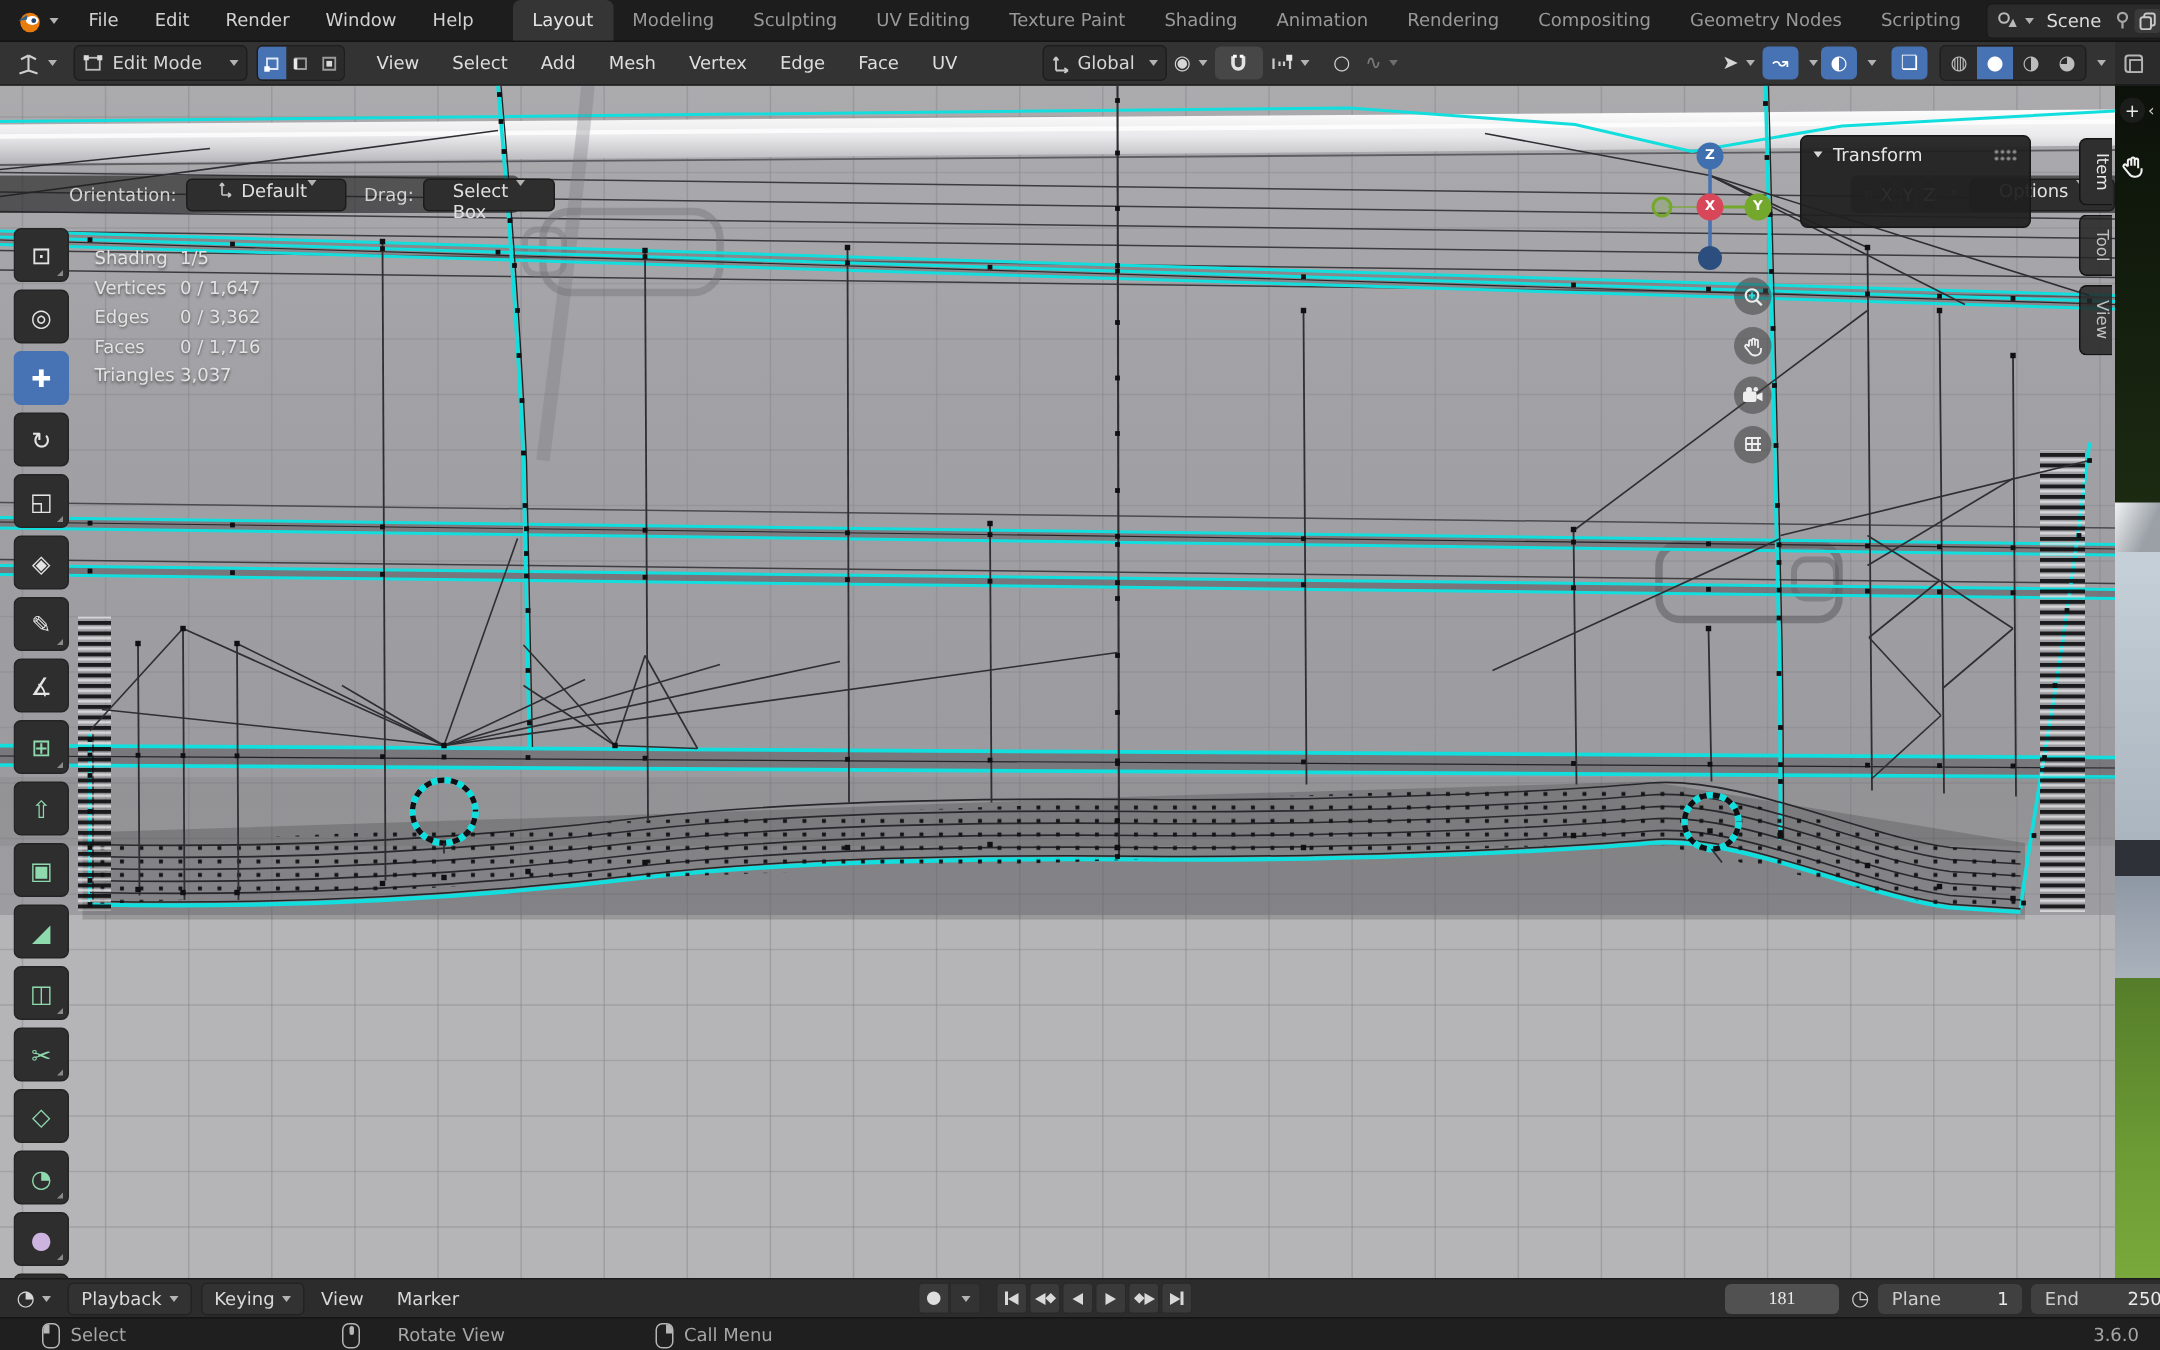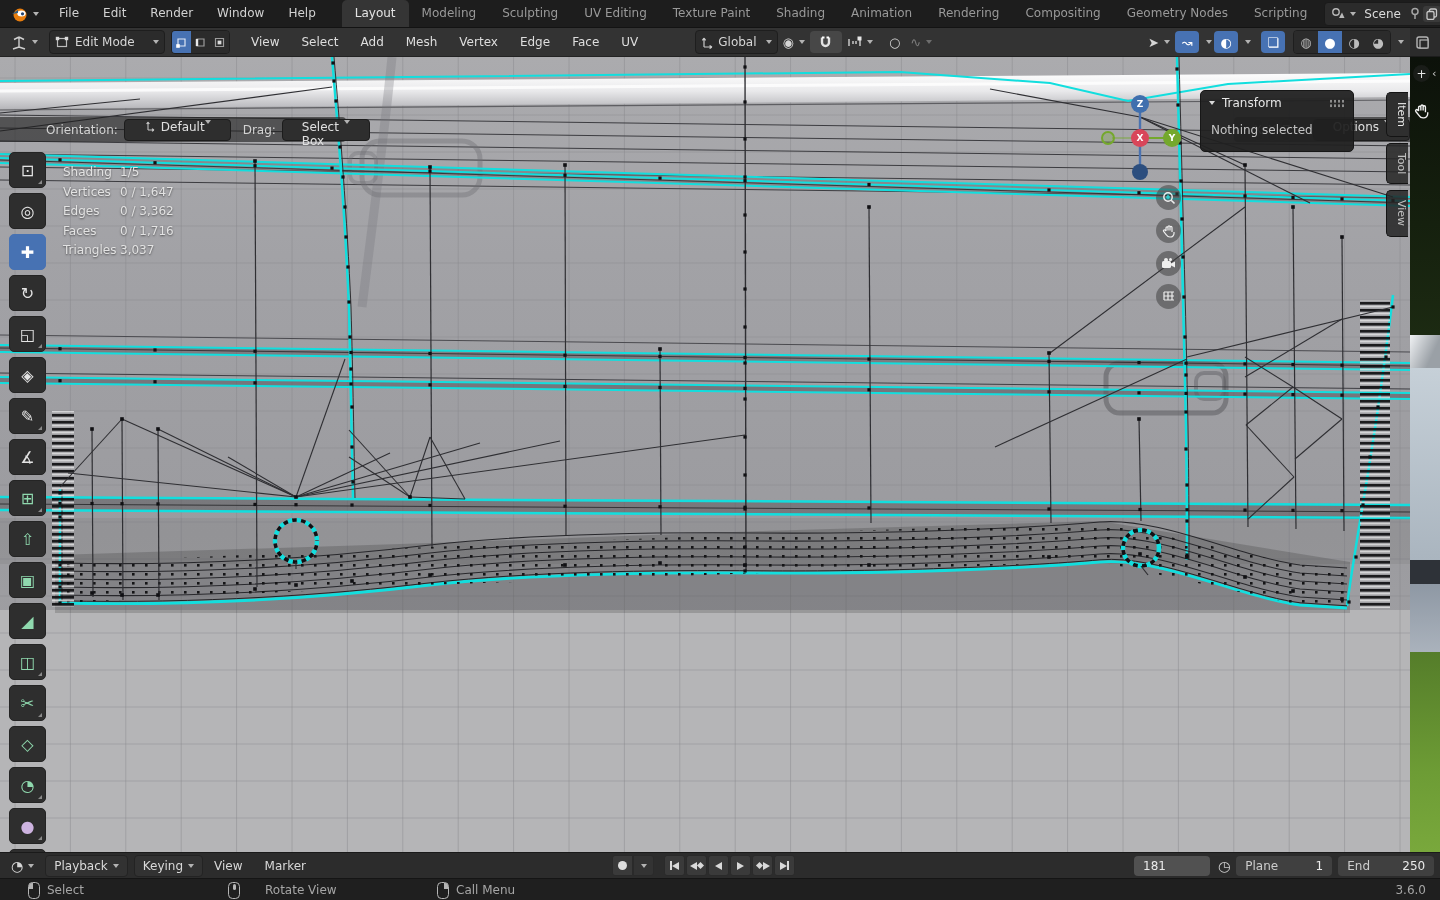--- a/index.html
+++ b/index.html
@@ -98,21 +98,21 @@
   .pbtn{width:19px;height:19px;background:#3a3a3a;border:1px solid #2a2a2a;border-radius:3px;
         display:flex;align-items:center;justify-content:center;}
   .tri-r{width:0;height:0;border-top:4.5px solid transparent;border-bottom:4.5px solid transparent;
          border-left:7px solid #d9d9d9;}
   .tri-l{width:0;height:0;border-top:4.5px solid transparent;border-bottom:4.5px solid transparent;
          border-right:7px solid #d9d9d9;}
   .bar{width:2px;height:9px;background:#d9d9d9;}
   .dia{width:5px;height:5px;background:#d9d9d9;transform:rotate(45deg);margin:0 1px;}
   .rec{width:9px;height:9px;border-radius:50%;background:#dedede;}
   .field{display:flex;align-items:center;height:20px;border-radius:4px;padding:0 9px;color:#eaeaea;}
-  .f-cur{background:#515151;width:58px;justify-content:flex-start;margin-left:6px;}
+  .f-cur{background:#515151;width:58px;justify-content:center;margin-left:22px;font-family:Liberation Serif, serif;}
   .f-se{background:#404040;justify-content:space-between;margin-left:6px;}
   
   .statusbar{position:absolute;left:0;top:878px;width:1440px;height:22px;background:#1f1f1f;
              display:flex;align-items:center;color:#a6a6a6;border-top:1px solid #151515;box-sizing:border-box;}
   .hint{display:flex;align-items:center;gap:7px;position:absolute;top:0;height:22px;}
   .mouse{width:10px;height:15px;border:1.5px solid #b5b5b5;border-radius:4.5px;position:relative;}
   .mouse i{position:absolute;background:#b5b5b5;}
   .mouse.lmb i{left:0;top:0;width:4px;height:6px;border-radius:3px 0 0 0;}
   .mouse.mmb i{left:3.5px;top:1px;width:3px;height:6px;border-radius:1.5px;}
   .mouse.rmb i{right:0;top:0;width:4px;height:6px;border-radius:0 3px 0 0;}
@@ -784,21 +784,20 @@
           </svg>
       </div>
     </div>
 
     <div class="tpanel">
       <div class="hd">
         <span class="chev" style="margin:0 7px 0 0;border-top-color:#d9d9d9;"></span>
         <span>Transform</span>
         <span class="dragdots"></span>
       </div>
-      <div class="bd">Nothing selected</div>
     </div>
     <div class="sidetabs">
       <div class="stab active">Item</div>
       <div class="stab">Tool</div>
       <div class="stab">View</div>
     </div>
   </div>
 
   <div class="rstrip">
     <div class="seg" style="top:0;height:278px;background:linear-gradient(#0c110a,#15200e 60%,#1c2a12);"></div>

